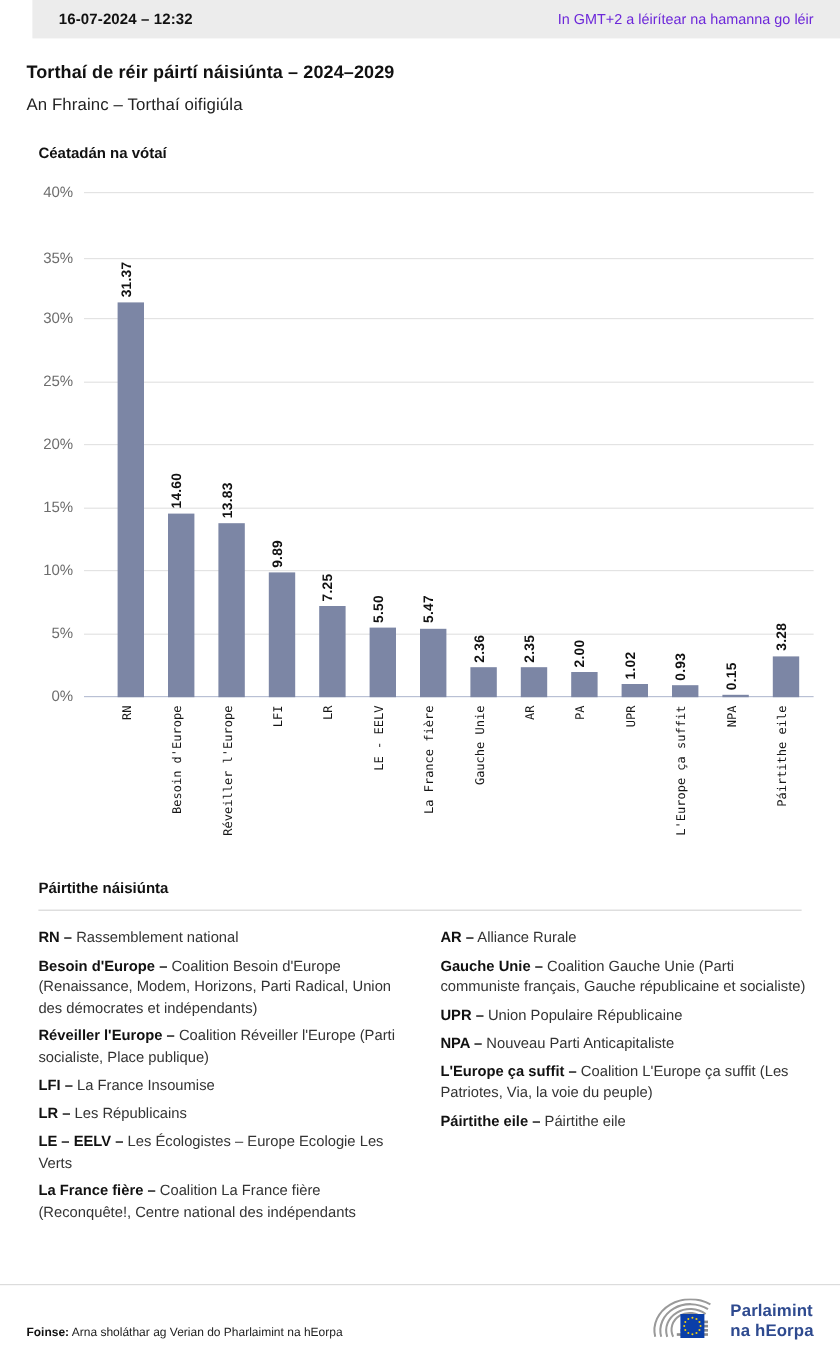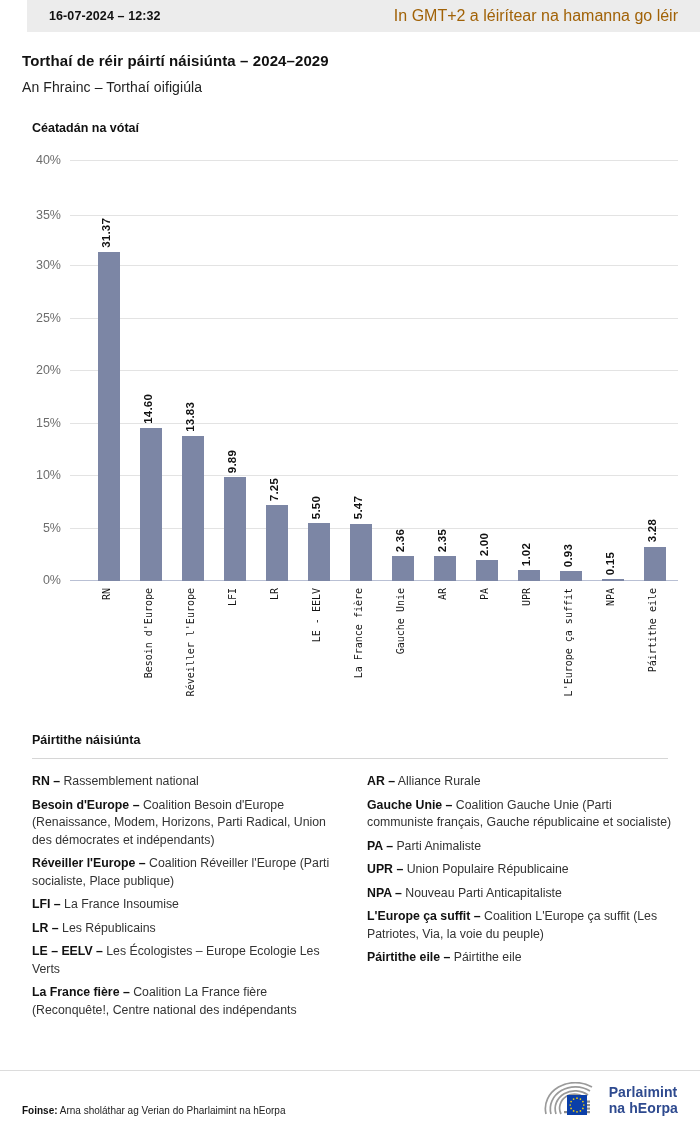--- a/index.html
+++ b/index.html
@@ -22,22 +22,22 @@
     margin-left: 27px;
   }
   .topbar-date {
     font-size: 12.5px;
     font-weight: bold;
     letter-spacing: .1px;
     color: #111;
   }
   .topbar-note {
     margin-left: auto;
-    font-size: 16px;
-    color: #a16207;
+    font-size: 12px;
+    color: #6d28d9;
     text-align: right;
   }
 
   
   .titles { padding: 20px 22px 0 22px; }
   .title-main {
     font-size: 15px;
     font-weight: bold;
     letter-spacing: .1px;
     color: #111;
@@ -317,21 +317,20 @@
         <div class="legend-item"><b>Besoin d'Europe –</b><span> Coalition Besoin d'Europe (Renaissance, Modem, Horizons, Parti Radical, Union des démocrates et indépendants)</span></div>
         <div class="legend-item"><b>Réveiller l'Europe –</b><span> Coalition Réveiller l'Europe (Parti socialiste, Place publique)</span></div>
         <div class="legend-item"><b>LFI –</b><span> La France Insoumise</span></div>
         <div class="legend-item"><b>LR –</b><span> Les Républicains</span></div>
         <div class="legend-item"><b>LE – EELV –</b><span> Les Écologistes – Europe Ecologie Les Verts</span></div>
         <div class="legend-item"><b>La France fière –</b><span> Coalition La France fière (Reconquête!, Centre national des indépendants</span></div>
       </div>
     <div class="legend-col right" id="legend-right">
         <div class="legend-item"><b>AR –</b><span> Alliance Rurale</span></div>
         <div class="legend-item"><b>Gauche Unie –</b><span> Coalition Gauche Unie (Parti communiste français, Gauche républicaine et socialiste)</span></div>
-        <div class="legend-item"><b>PA –</b><span> Parti Animaliste</span></div>
         <div class="legend-item"><b>UPR –</b><span> Union Populaire Républicaine</span></div>
         <div class="legend-item"><b>NPA –</b><span> Nouveau Parti Anticapitaliste</span></div>
         <div class="legend-item"><b>L'Europe ça suffit –</b><span> Coalition L'Europe ça suffit (Les Patriotes, Via, la voie du peuple)</span></div>
         <div class="legend-item"><b>Páirtithe eile –</b><span> Páirtithe eile</span></div>
       </div>
   </div>
 </div>
 
 <div class="footer">
   <div class="source">

